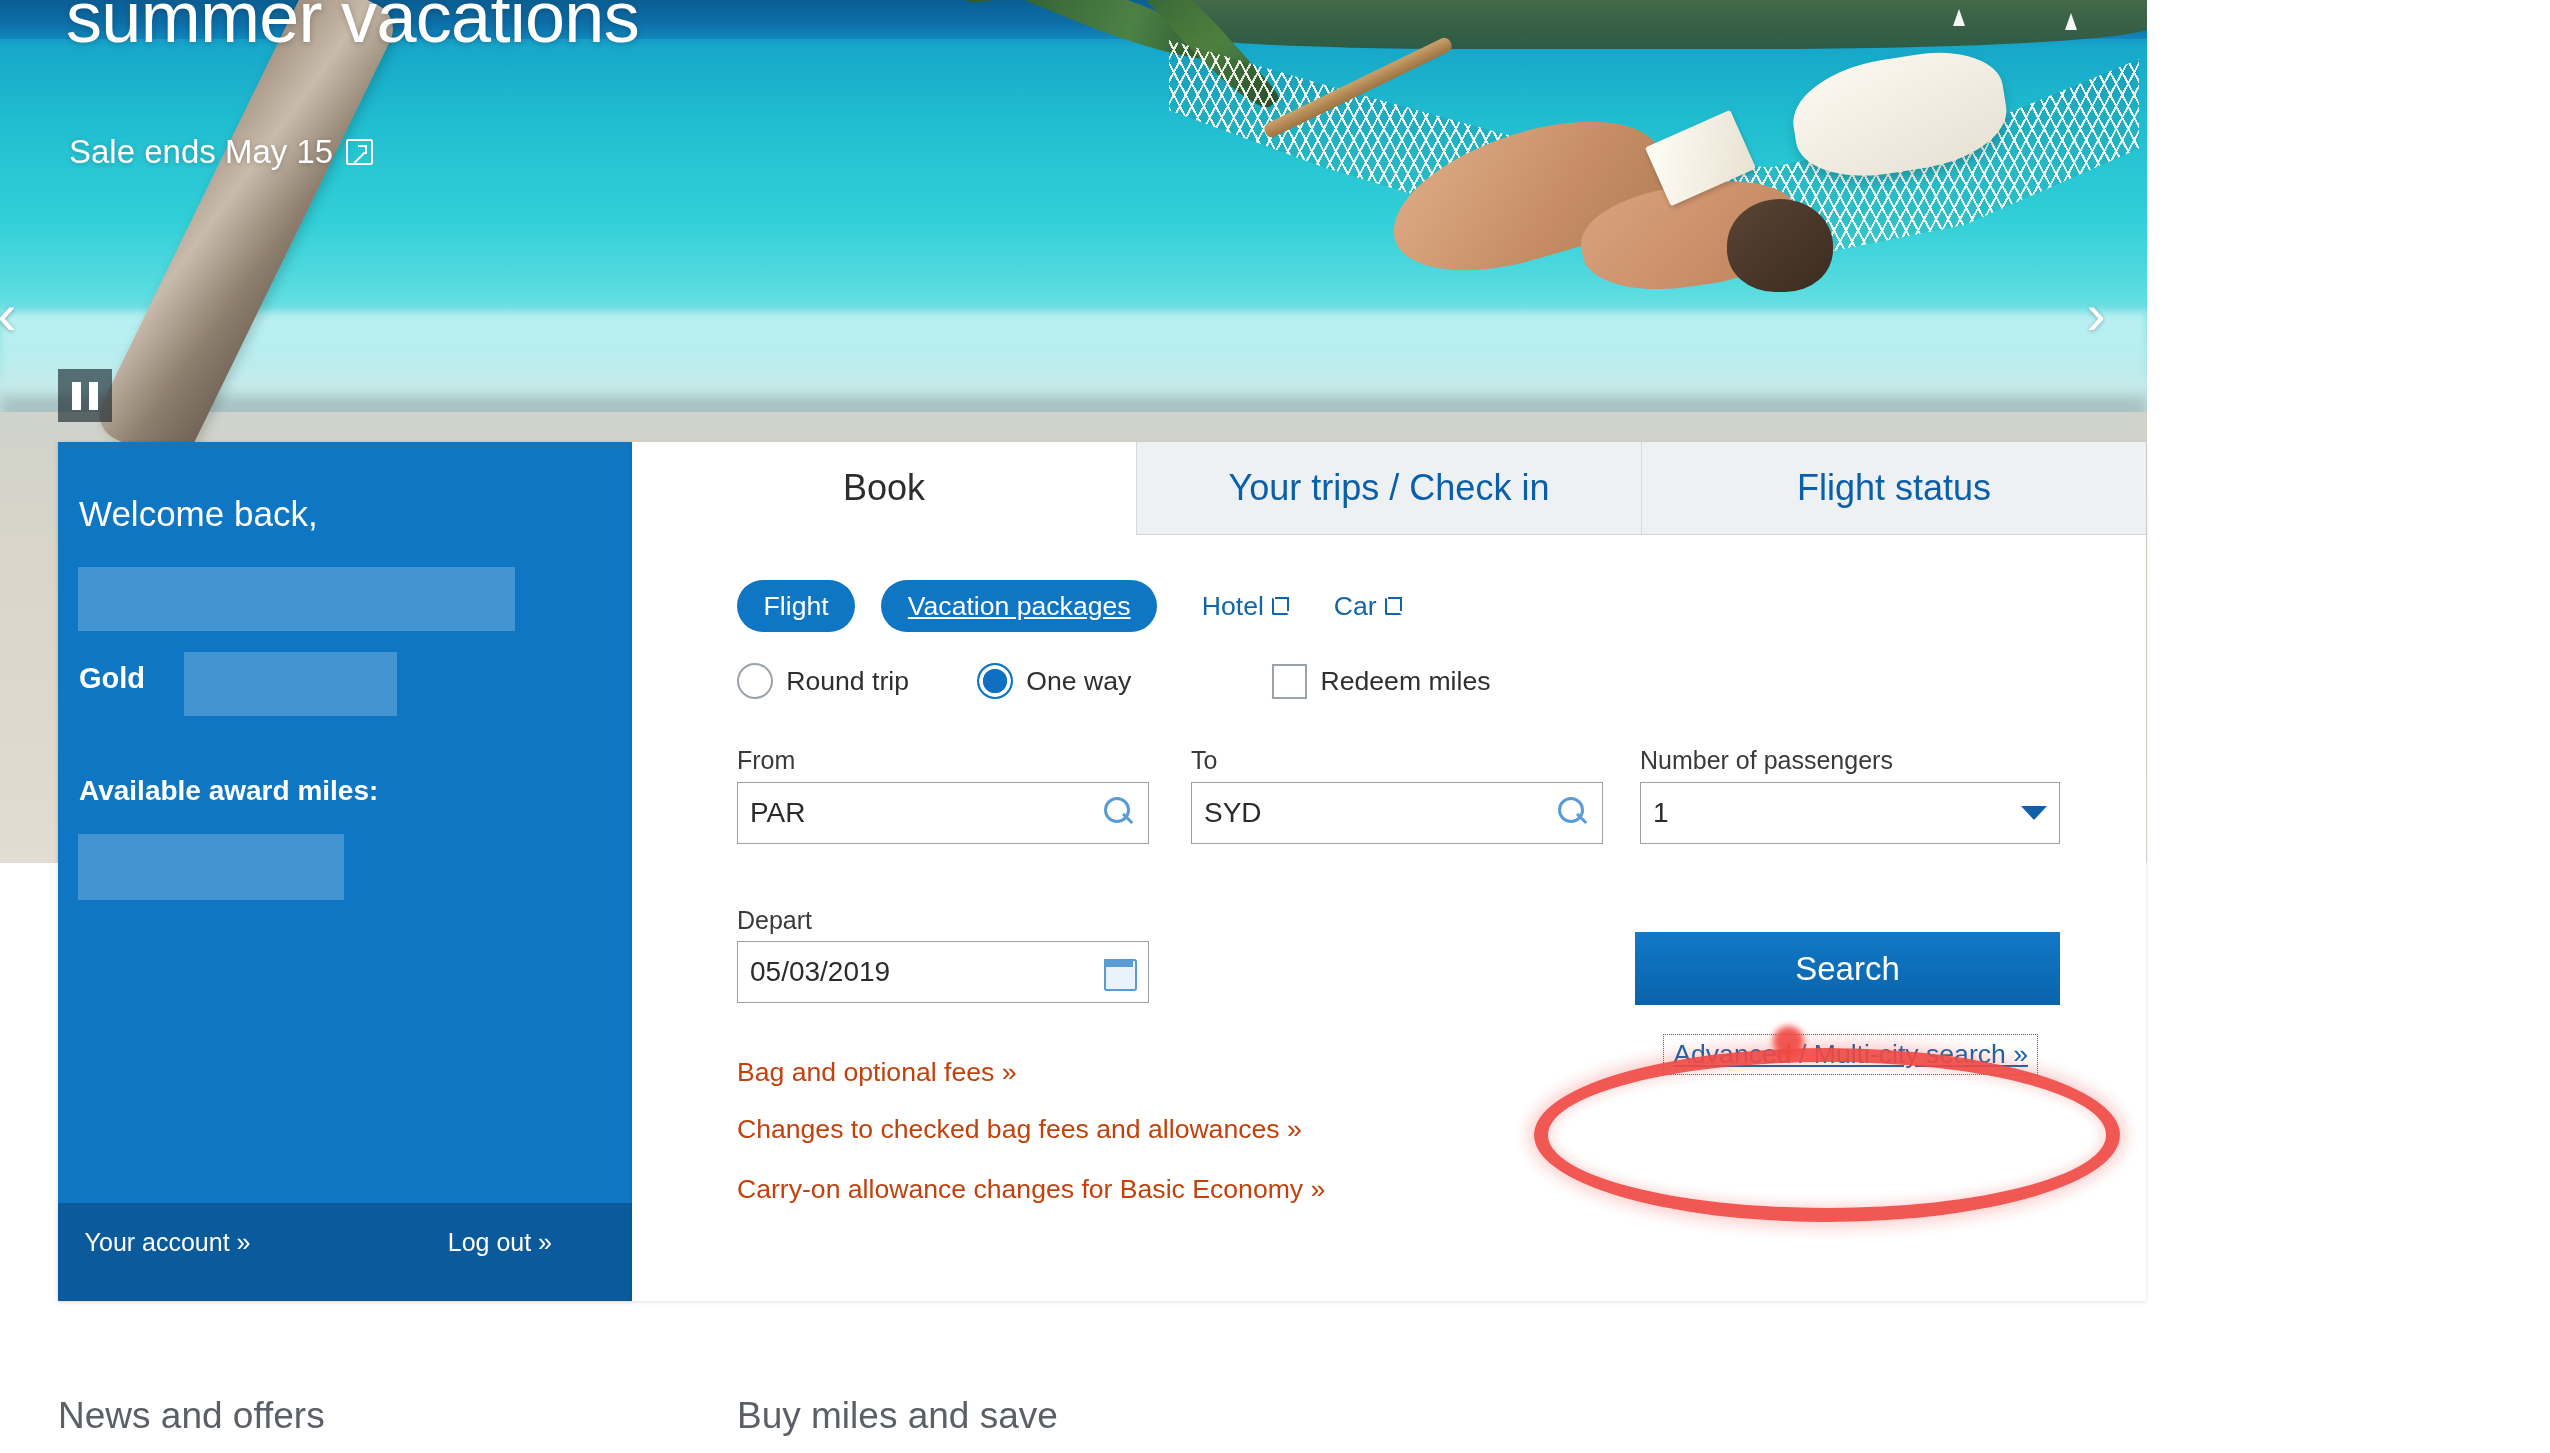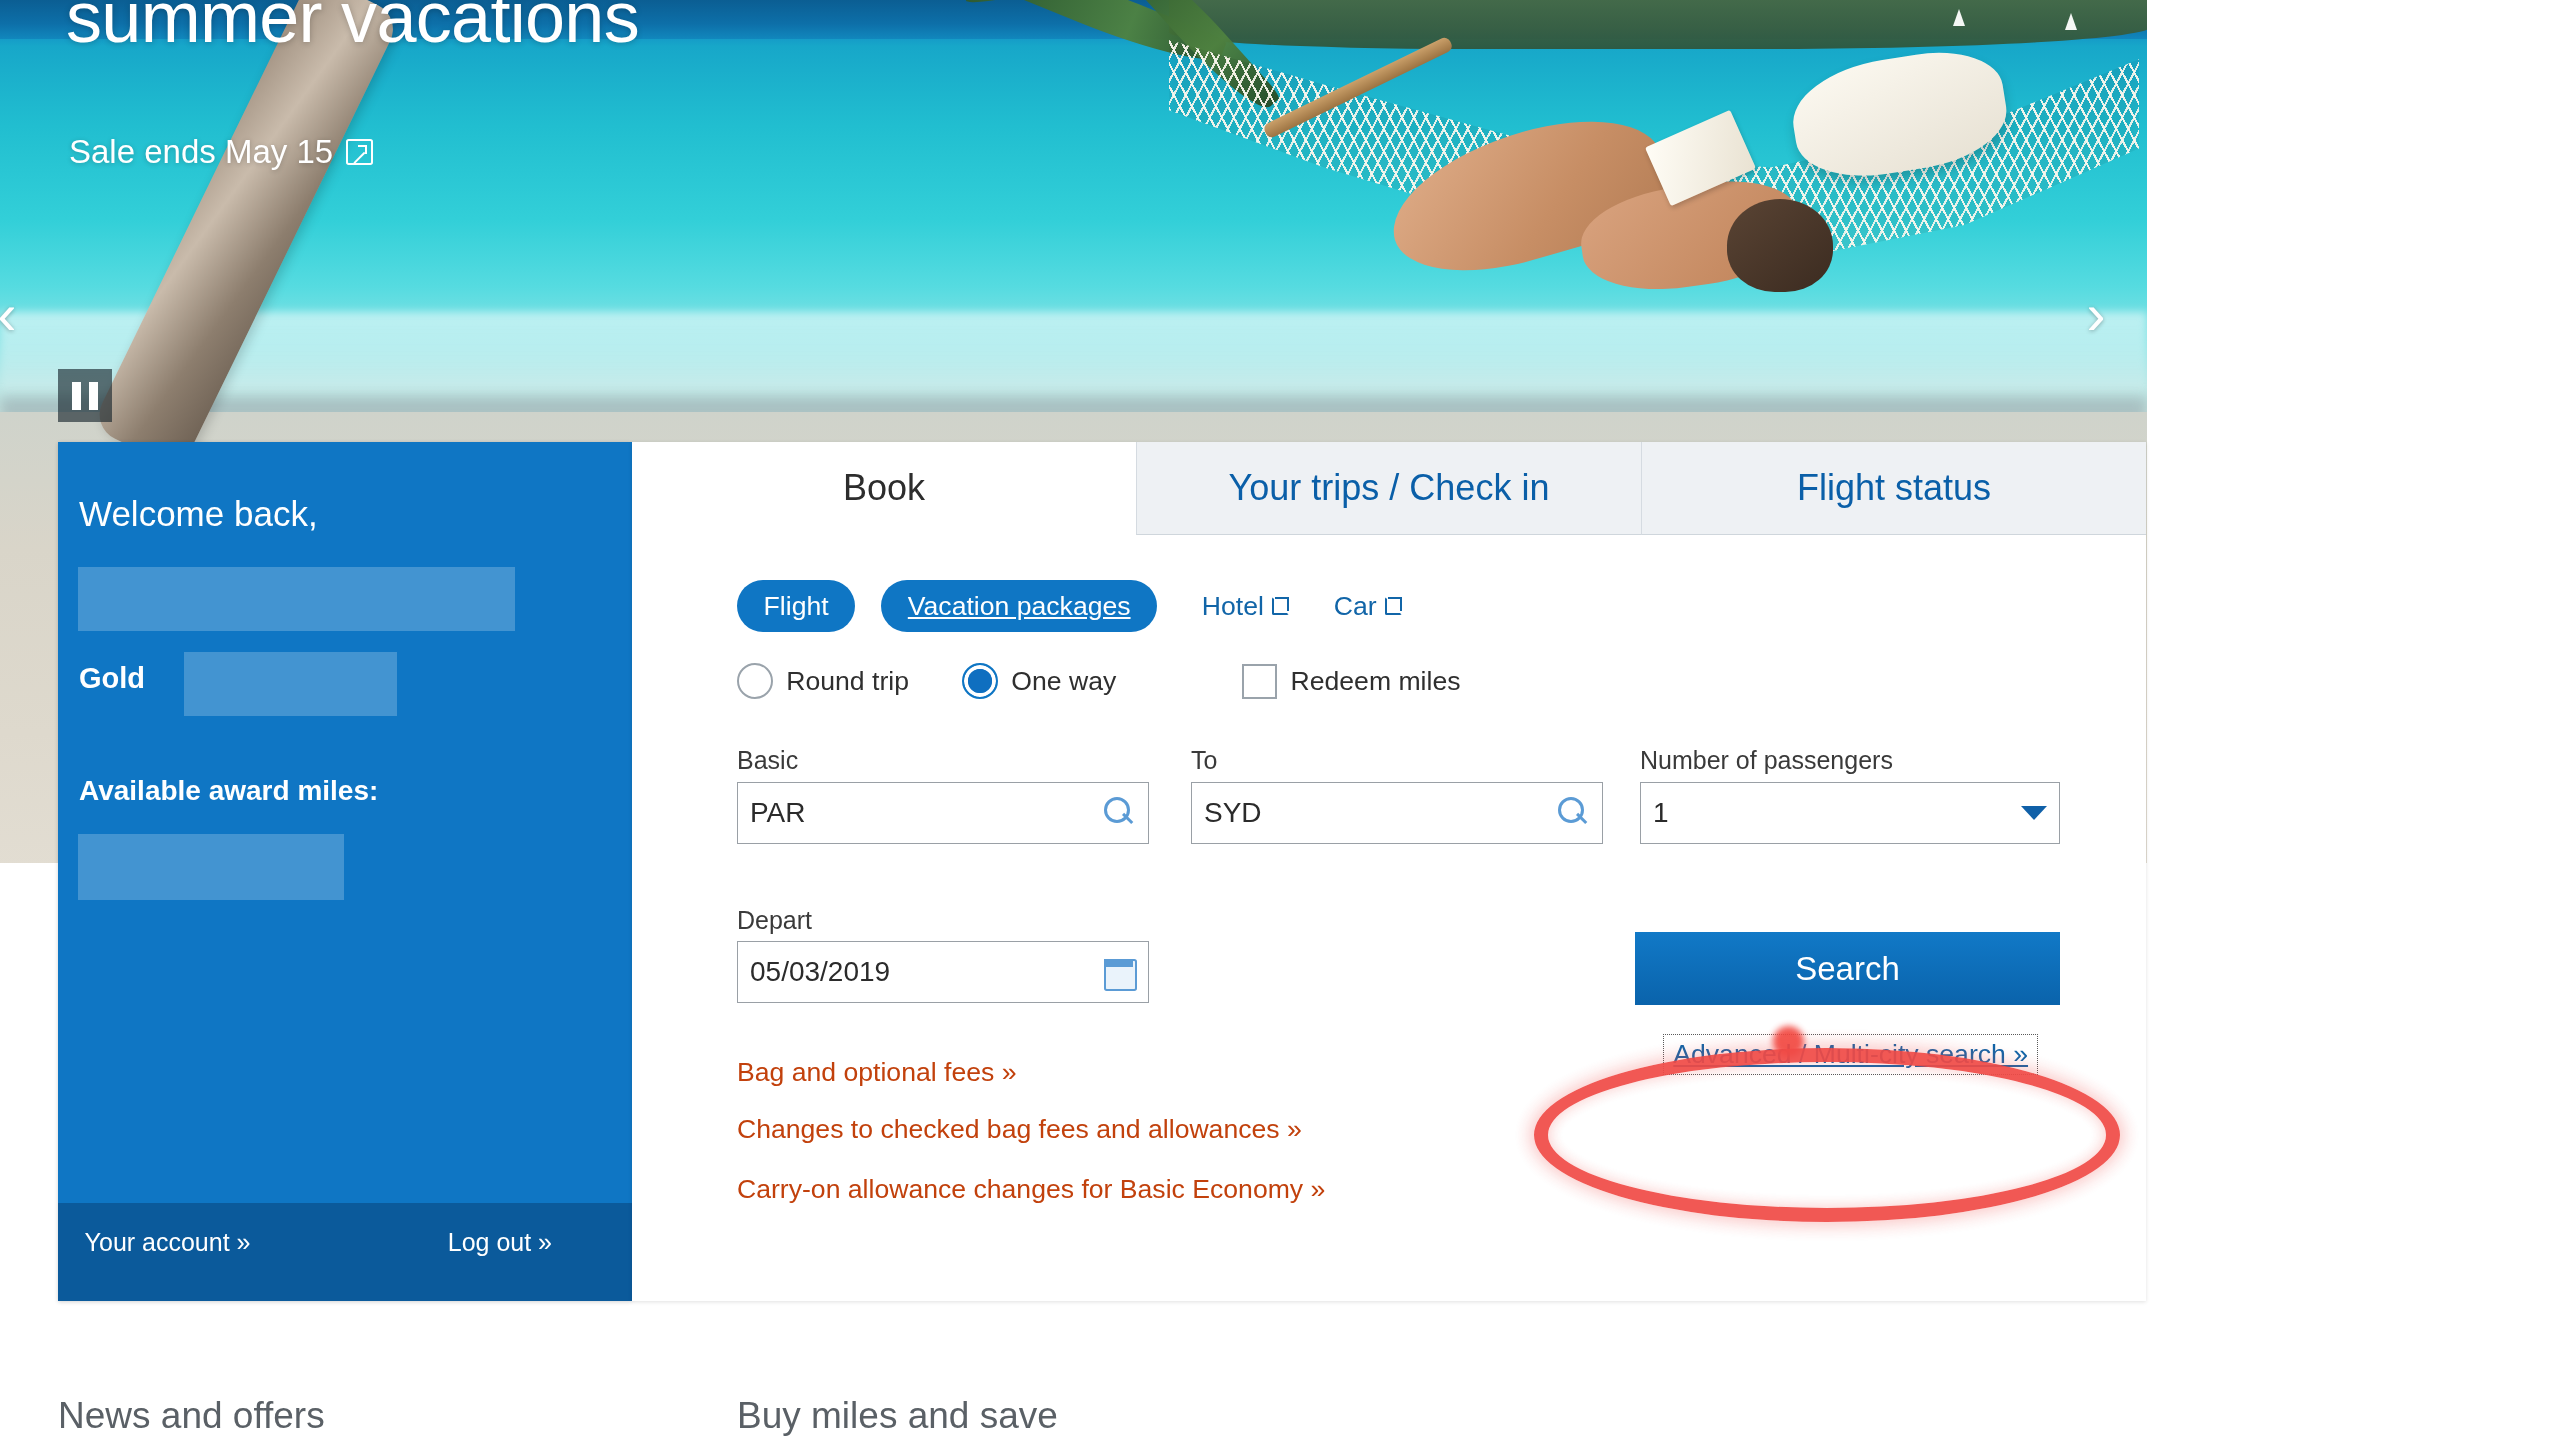--- a/index.html
+++ b/index.html
@@ -240,21 +240,21 @@
     border:2px solid #1165a8;border-radius:2px;border-top-color:transparent;border-right-color:transparent;
   }
   .mini-ext:after{
     content:"";position:absolute;right:0;top:0;width:12px;height:12px;
     border-top:2px solid #1165a8;border-right:2px solid #1165a8;
     transform:rotate(0deg);
   }
 
   #choice-row{
     position:absolute;left:105px;top:128px;display:flex;align-items:center;
-    font-size:26.6px;color:#2f2f2f;
+    font-size:26.6px;color:#2f2f2f;gap:15px;
   }
   .radio{
     width:32px;height:32px;border-radius:50%;border:2px solid #9aa3ab;background:#fff;
     display:inline-block;position:relative;cursor:pointer;flex:0 0 auto;
   }
   .radio.checked{border-color:#0f76c4;background:#0f76c4;box-shadow:inset 0 0 0 4px #fff, inset 0 0 0 4.6px #0f76c4;}
   .radio.checked:after{
     content:"";position:absolute;left:4px;top:4px;right:4px;bottom:4px;border-radius:50%;background:#0f6fc0;
   }
   .choice{display:flex;align-items:center;gap:13.3px;margin-right:53px;white-space:nowrap;cursor:pointer;}
@@ -431,21 +431,21 @@
       <label class="choice">
         <span class="radio checked"></span>
         <span>One way</span>
       </label>
       <label class="choice" style="margin-left:73px;">
         <span class="checkbox"></span>
         <span>Redeem miles</span>
       </label>
     </div>
 
-    <div class="field-label" style="left:105px;top:211px;">Basic</div>
+    <div class="field-label" style="left:105px;top:211px;">From</div>
     <div class="input-box" style="left:105px;top:247px;width:412px;height:62px;">
       <span class="val">PAR</span>
       <span class="search-glyph"></span>
     </div>
 
     <div class="field-label" style="left:559px;top:211px;">To</div>
     <div class="input-box" style="left:559px;top:247px;width:412px;height:62px;">
       <span class="val">SYD</span>
       <span class="search-glyph"></span>
     </div>

